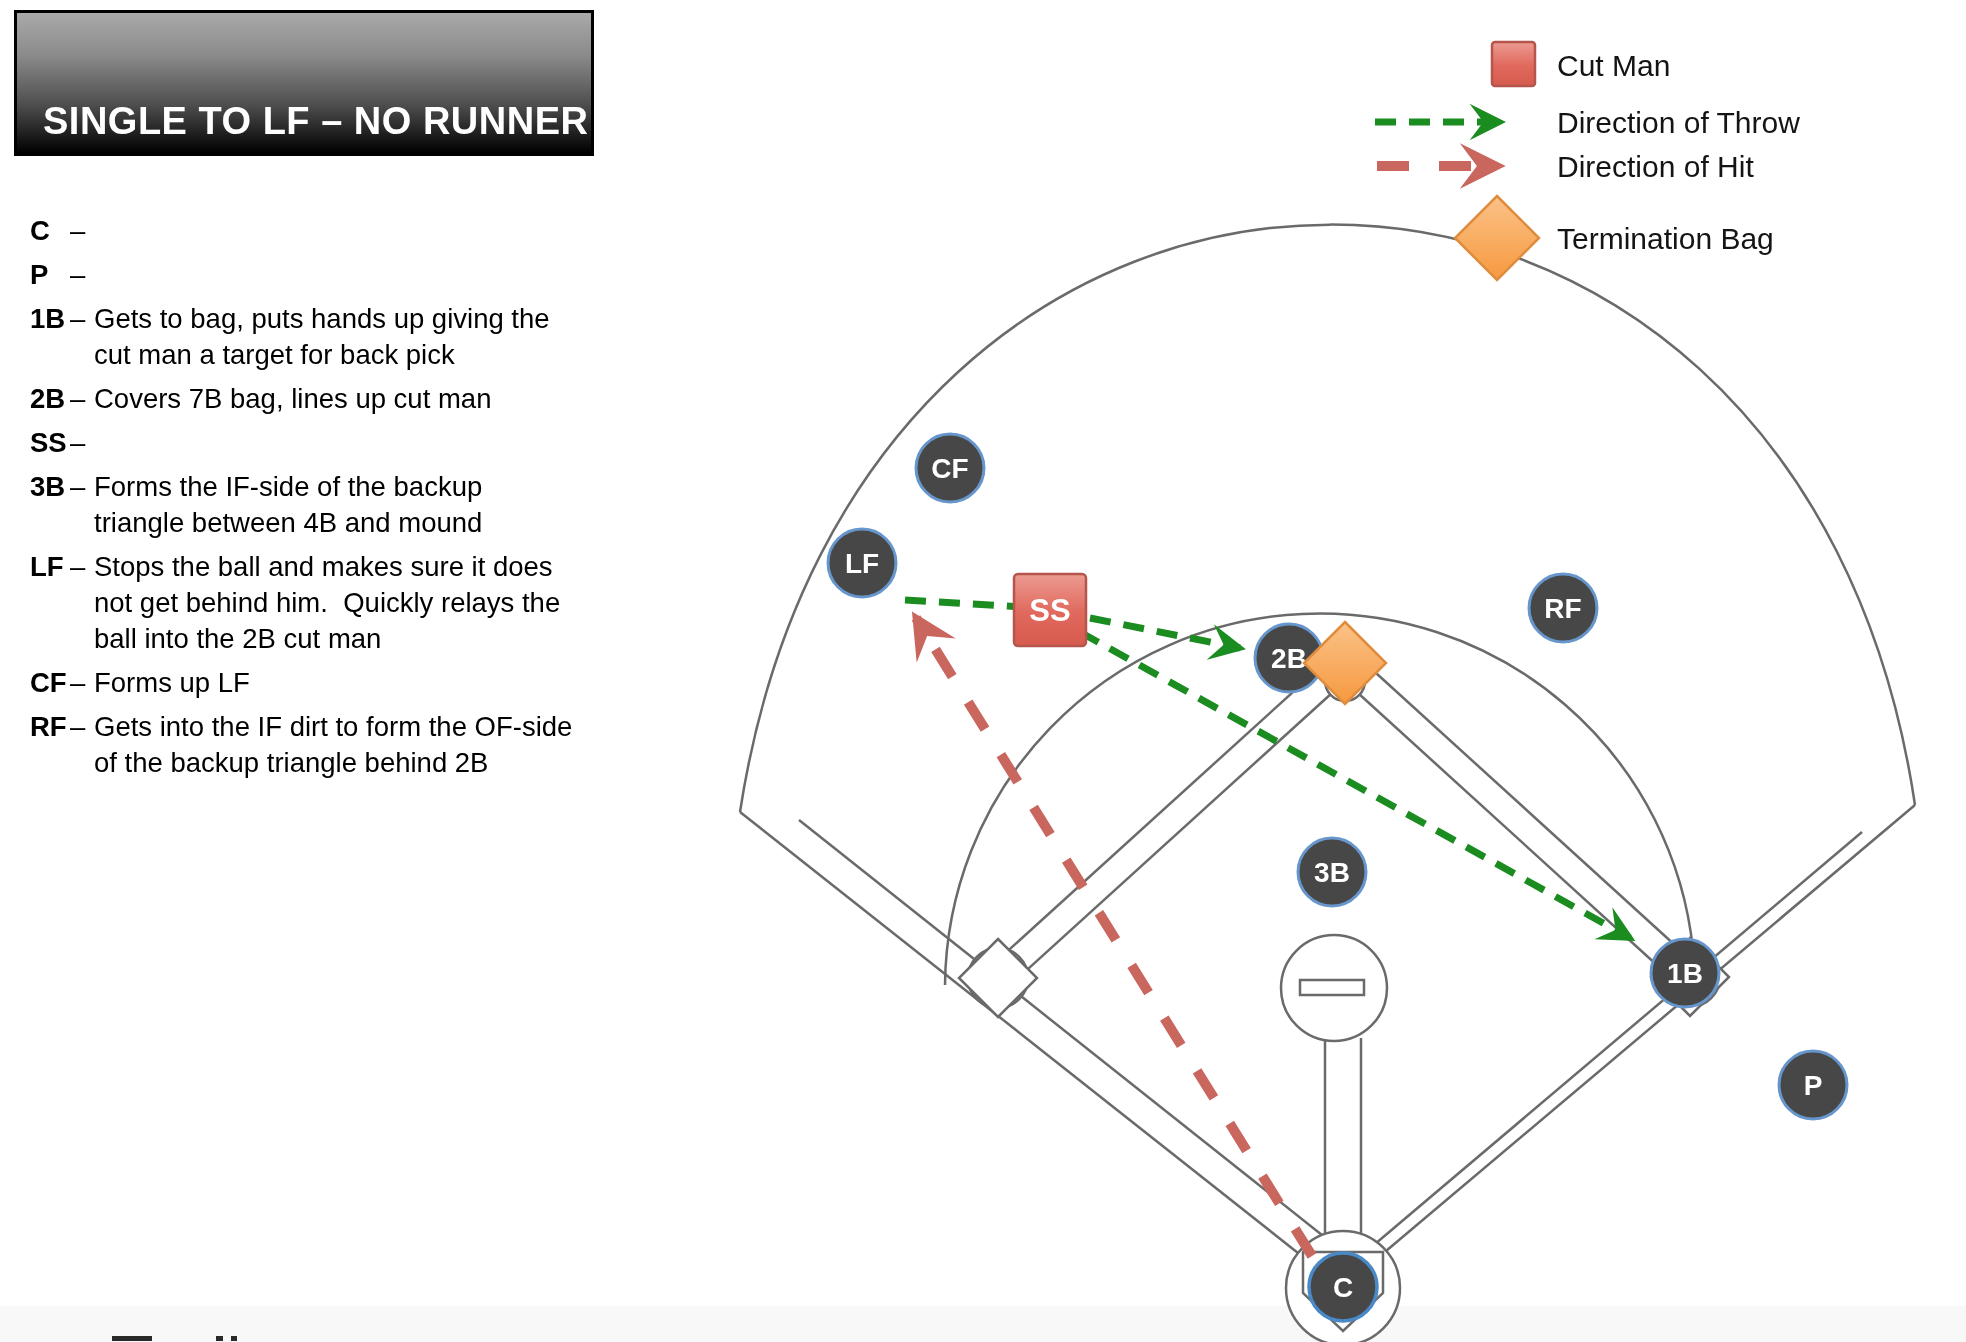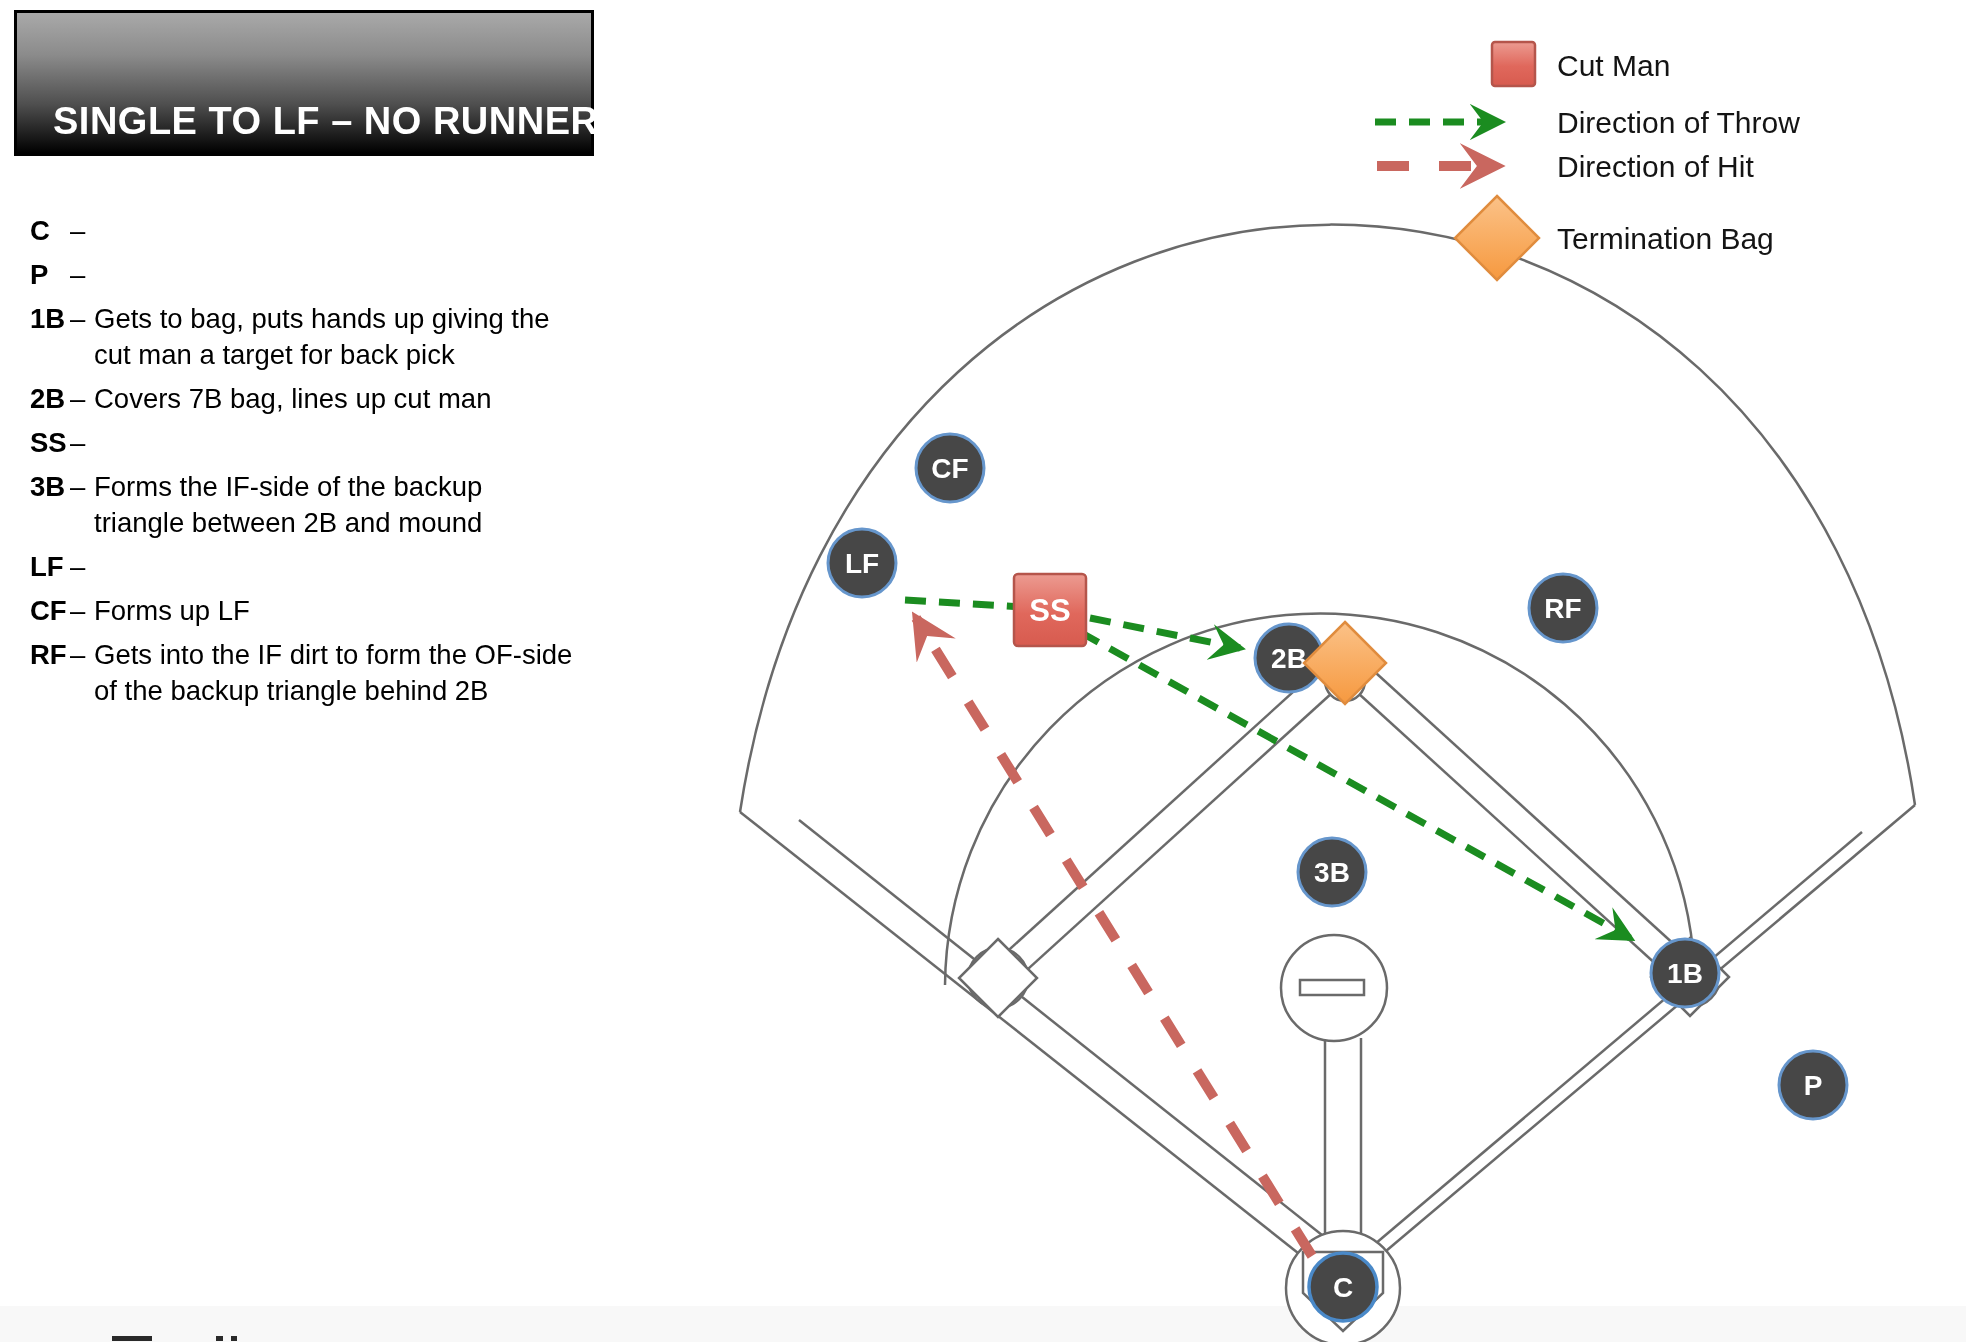--- a/index.html
+++ b/index.html
@@ -4,21 +4,21 @@
 <style>
   html,body{margin:0;padding:0;background:#fff;}
   #page{position:relative;width:1966px;height:1342px;background:#ffffff;overflow:hidden;
         font-family:"Liberation Sans", sans-serif;}
   #bottom-band{position:absolute;left:0;top:1306px;width:1966px;height:36px;background:#f8f8f8;}
   
   #title-banner{position:absolute;left:14px;top:10px;width:580px;height:146px;
     background:linear-gradient(#a9a9a9 0%,#8b8b8b 30%,#4f4f4f 65%,#121212 92%,#000 100%);
     border:3px solid #000;box-sizing:border-box;display:flex;align-items:flex-end;}
   #title-banner .title-text{color:#fff;font-weight:bold;font-size:38px;letter-spacing:.5px;
-    padding:0 0 10px 36px;white-space:nowrap;}
+    padding:0 0 10px 26px;white-space:nowrap;}
   
   #assignments{position:absolute;left:30px;top:213px;width:575px;font-size:27.5px;color:#000;}
   .assign-row{display:flex;align-items:flex-start;line-height:36px;margin-bottom:8px;}
   .assign-label{width:40px;font-weight:bold;flex:0 0 auto;}
   .assign-dash{width:24px;flex:0 0 auto;}
   .assign-text{width:480px;white-space:pre-wrap;}
   
   #cutoff-fragment{position:absolute;left:112px;top:1336px;width:140px;height:6px;}
   #cutoff-fragment i{position:absolute;top:0;height:5px;background:#2a2a2a;display:block;}
   svg{position:absolute;left:0;top:0;}
@@ -56,25 +56,26 @@
       <div class="assign-dash">–</div>
       <div class="assign-text">Covers 7B bag, lines up cut man</div>
     </div>
     <div class="assign-row">
       <div class="assign-label">SS</div>
       <div class="assign-dash">–</div>
     </div>
     <div class="assign-row">
       <div class="assign-label">3B</div>
       <div class="assign-dash">–</div>
-      <div class="assign-text">Forms the IF-side of the backup triangle between 2B and mound</div>
+      <div class="assign-text">Forms the IF-side of the backup triangle between 4B and mound</div>
     </div>
     <div class="assign-row">
       <div class="assign-label">LF</div>
       <div class="assign-dash">–</div>
+      <div class="assign-text">Stops the ball and makes sure it does not get behind him.  Quickly relays the ball into the 2B cut man</div>
     </div>
     <div class="assign-row">
       <div class="assign-label">CF</div>
       <div class="assign-dash">–</div>
       <div class="assign-text">Forms up LF</div>
     </div>
     <div class="assign-row">
       <div class="assign-label">RF</div>
       <div class="assign-dash">–</div>
       <div class="assign-text">Gets into the IF dirt to form the OF-side of the backup triangle behind 2B</div>

